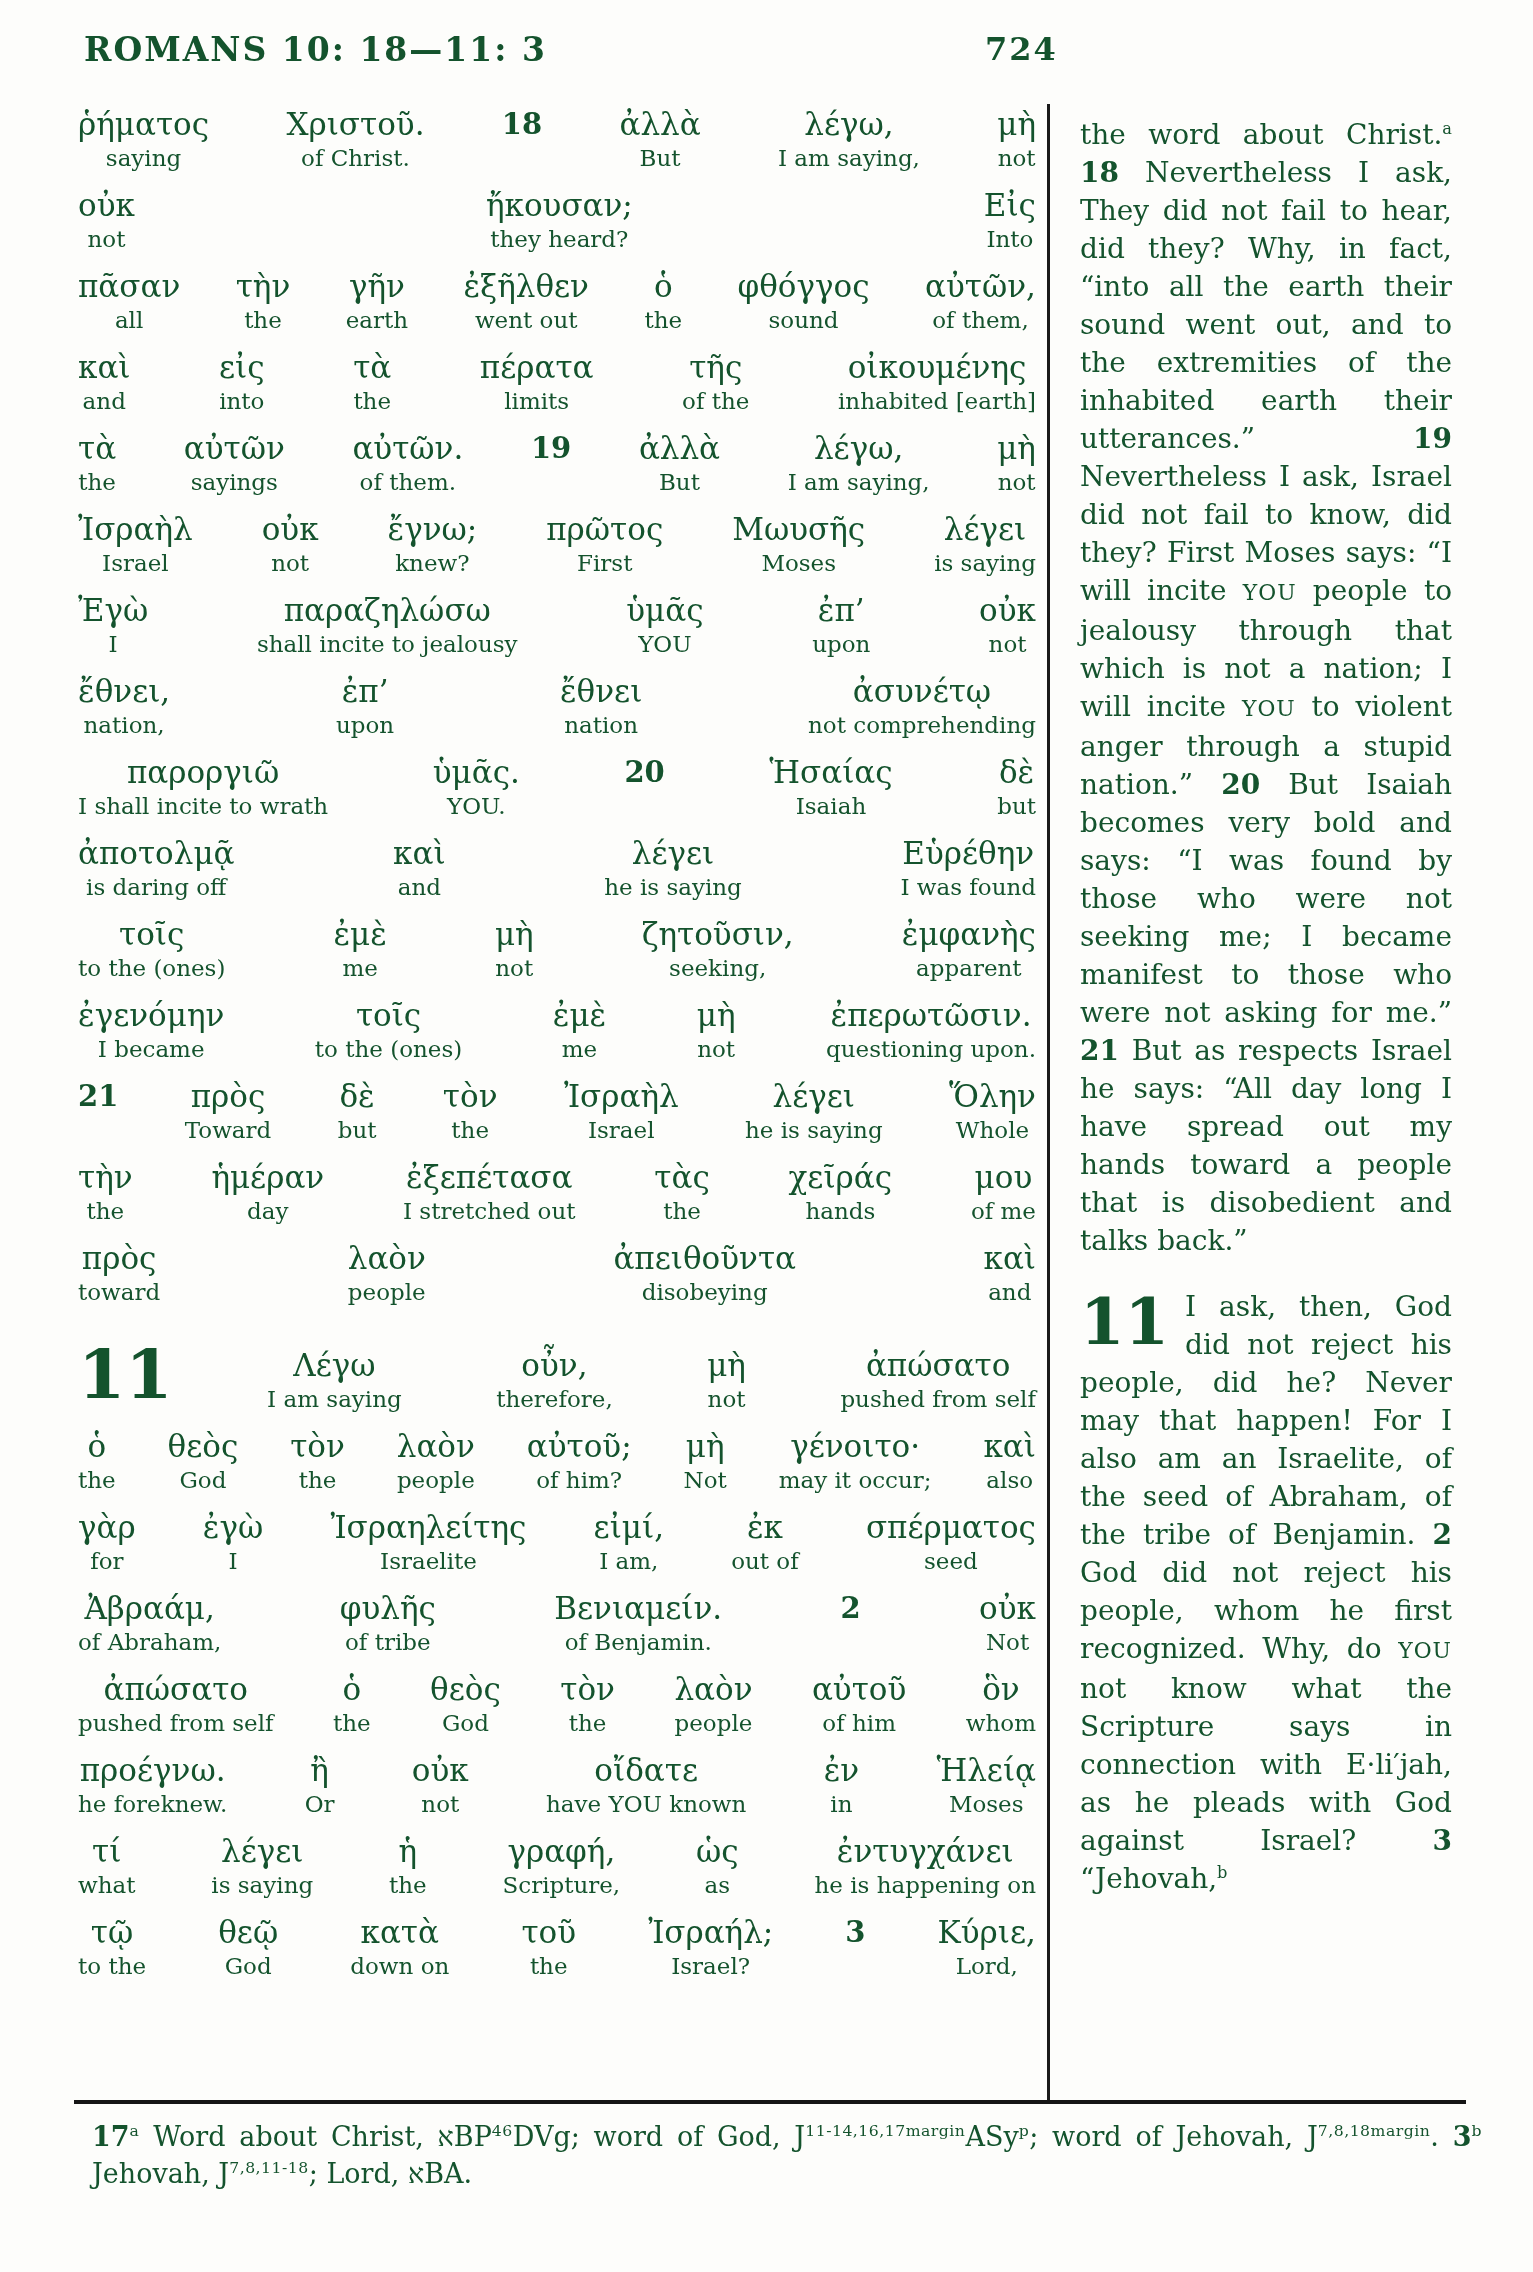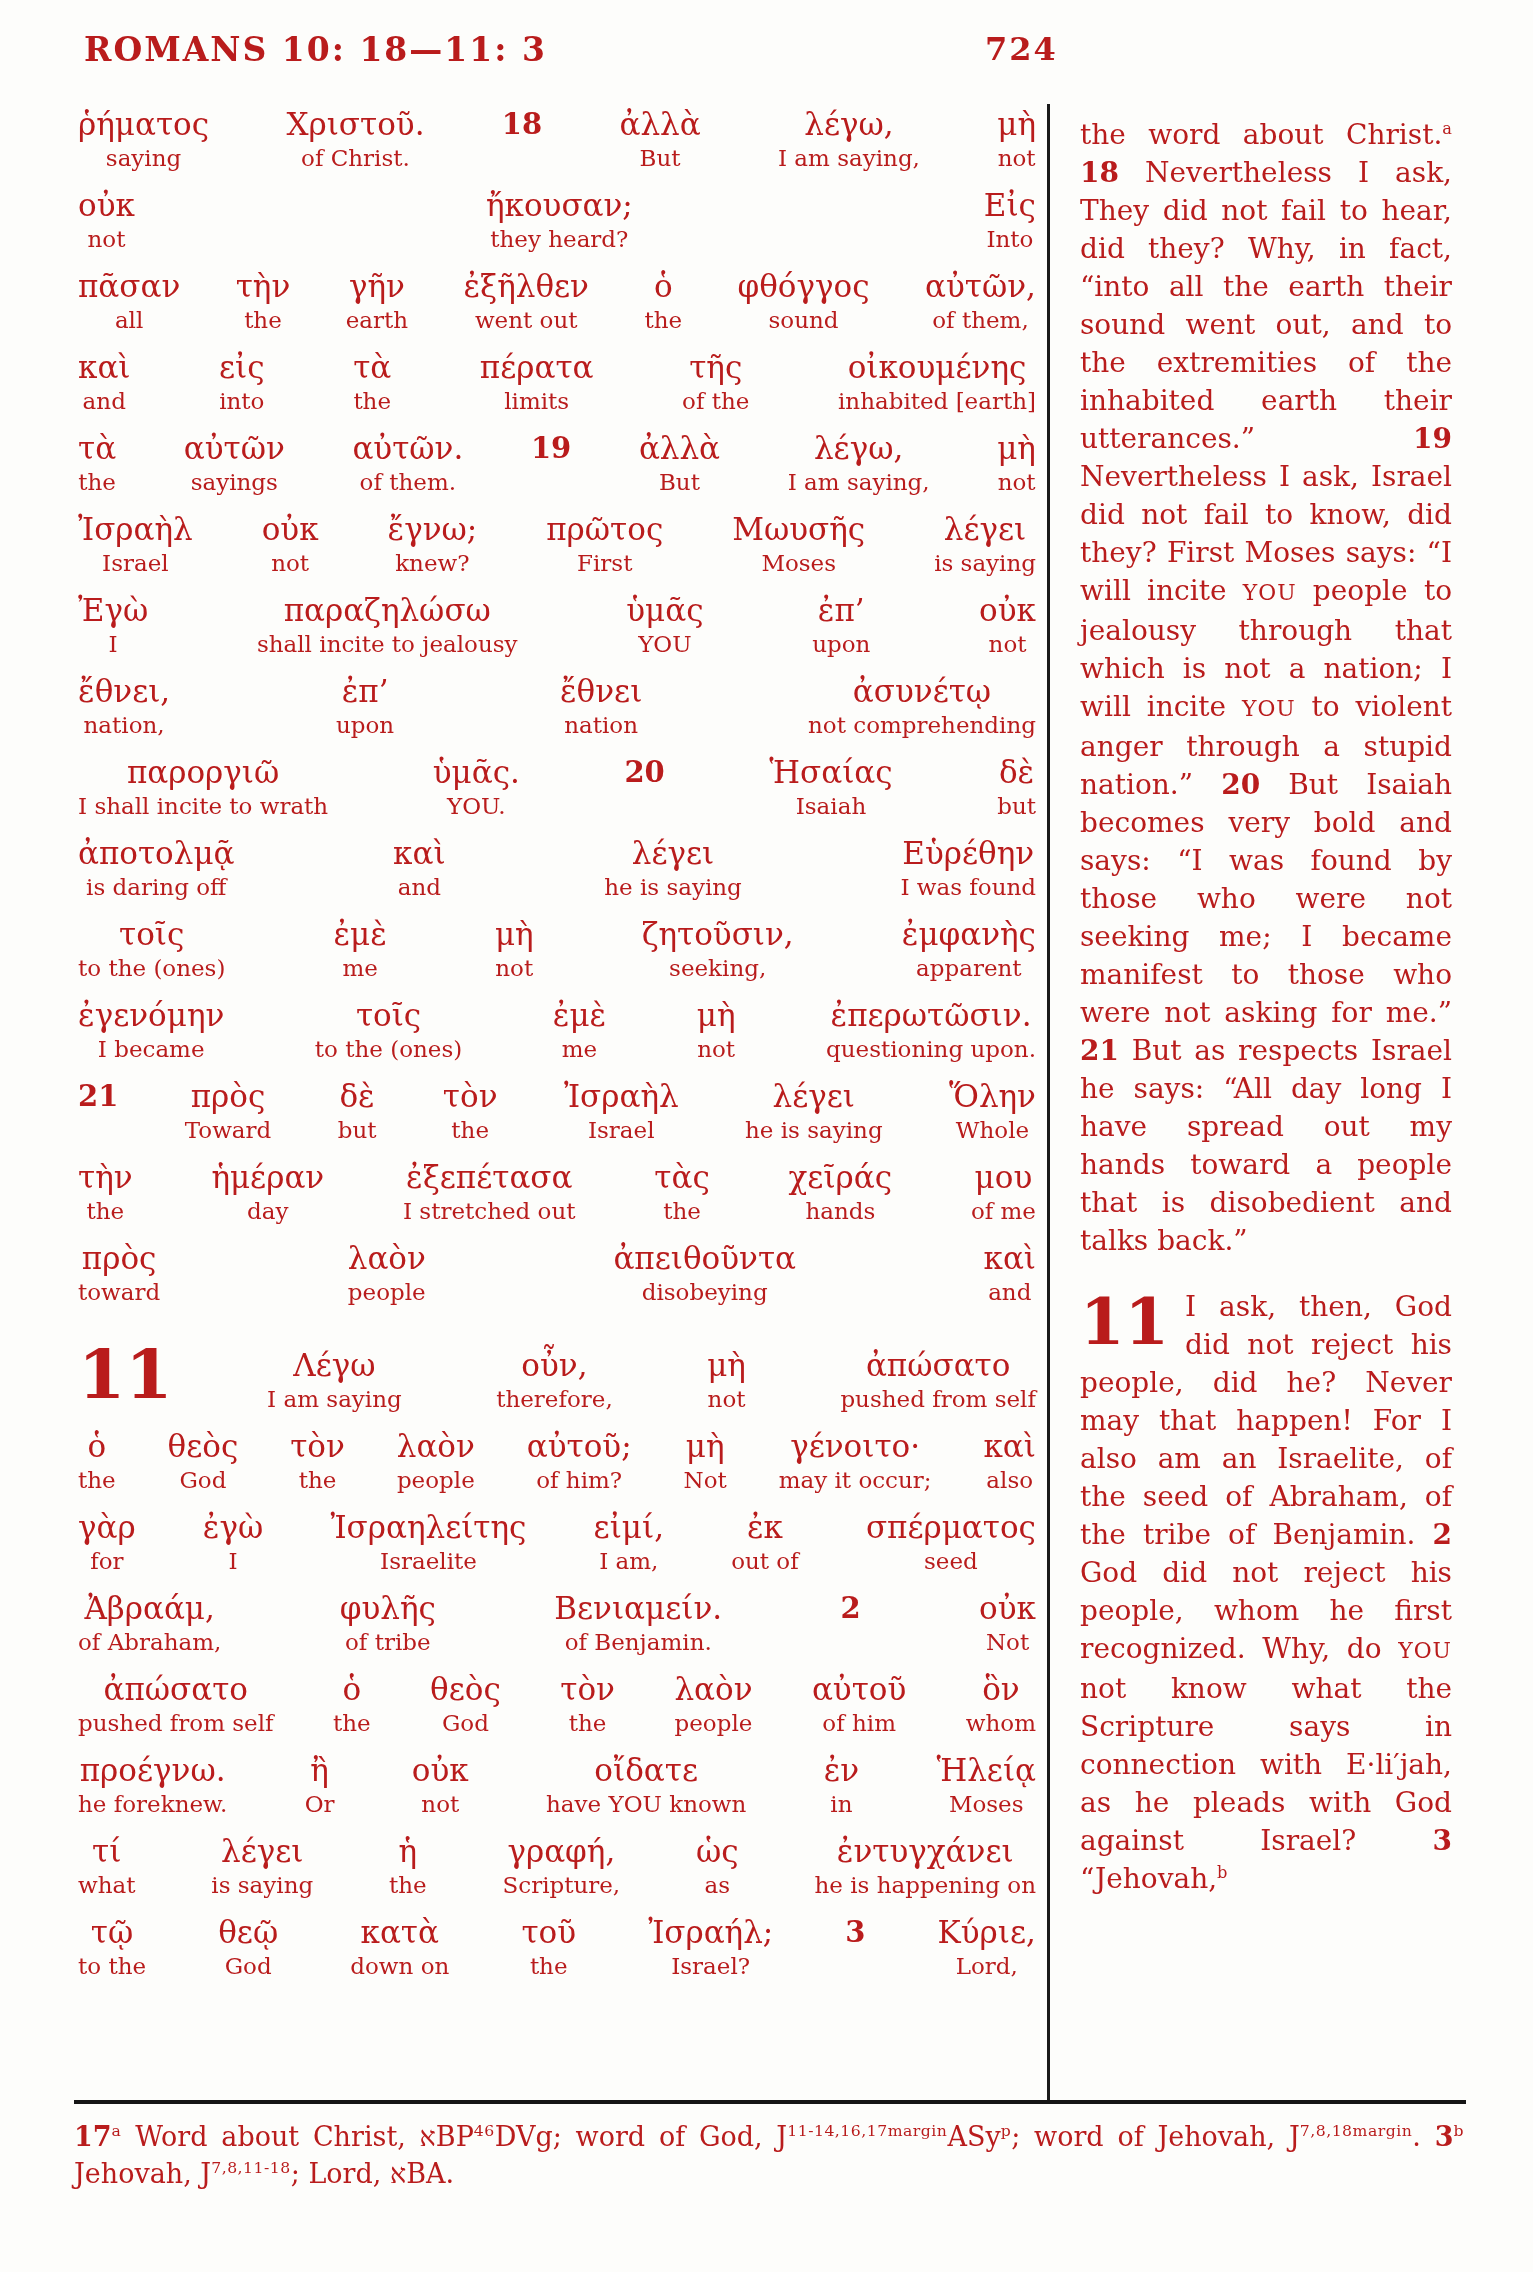--- a/index.html
+++ b/index.html
@@ -1,21 +1,21 @@
 <!DOCTYPE html>
 <html><head>
 <meta charset="utf-8">
 <style>
   html,body { margin:0; padding:0; background:#e8e8e4; }
   .page {
     position:relative;
     width:1533px; height:2272px;
     margin:0 auto;
     background:#fdfdfb;
-    color:#b91c1c;
+    color:#14532d;
     font-family:"DejaVu Serif","Liberation Serif",serif;
     overflow:hidden;
   }
   
   .runhead { position:absolute; top:30px; left:0; width:100%; }
   .rh-title { position:absolute; left:84px; top:0; font-size:33px; font-weight:bold; letter-spacing:2px; white-space:nowrap; }
   .rh-page  { position:absolute; left:985px; top:0; font-size:32px; font-weight:bold; letter-spacing:2px; }
 
   
   .col-left  { position:absolute; left:78px;  top:104px; width:958px; }
@@ -35,21 +35,21 @@
   
   .tpara { margin:16px; }
   .tpara + .tpara { margin-top:28px; }
   .b { font-weight:bold; }
   .sup { vertical-align:super; font-size:0.58em; line-height:0; }
   .sc { font-size:0.78em; letter-spacing:1px; }
   .bignum { float:left; font-size:64px; font-weight:bold; line-height:0.95; margin:4px 16px 0 0; }
 
   
   .footrule { position:absolute; left:74px; top:2100px; width:1392px; height:4px; background:#151515; }
-  .footnotes { position:absolute; left:74px; top:2118px; width:1390px; font-size:27px; line-height:37px; text-align:justify; }
+  .footnotes { position:absolute; left:92px; top:2118px; width:1390px; font-size:27px; line-height:37px; text-align:justify; }
   .footnotes .sup { letter-spacing:0.5px; }
 </style>
 </head>
 <body>
 
 <div class="page">
 
   <div class="runhead">
     <span class="rh-title">ROMANS 10: 18—11: 3</span>
     <span class="rh-page">724</span>

